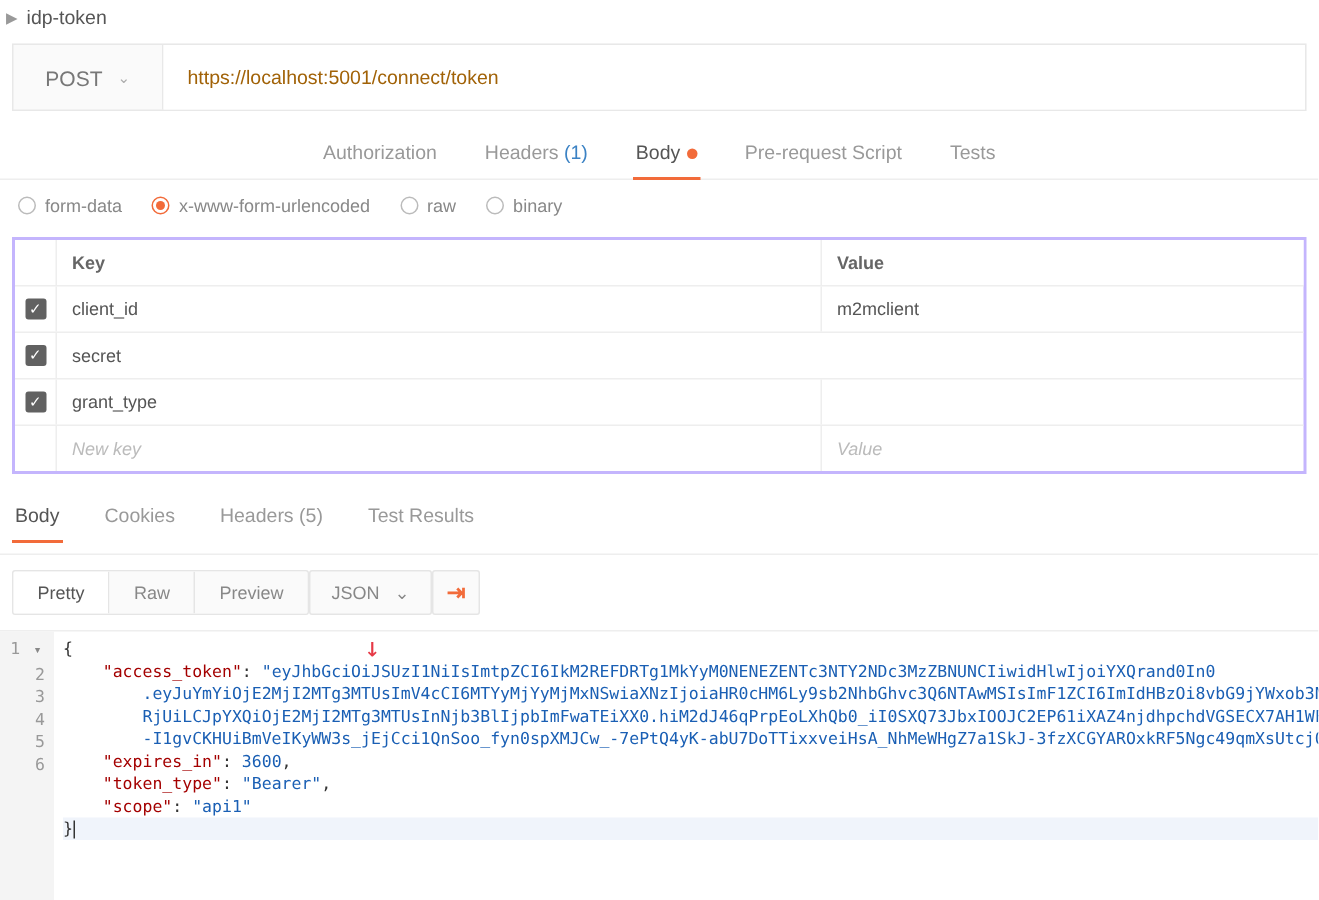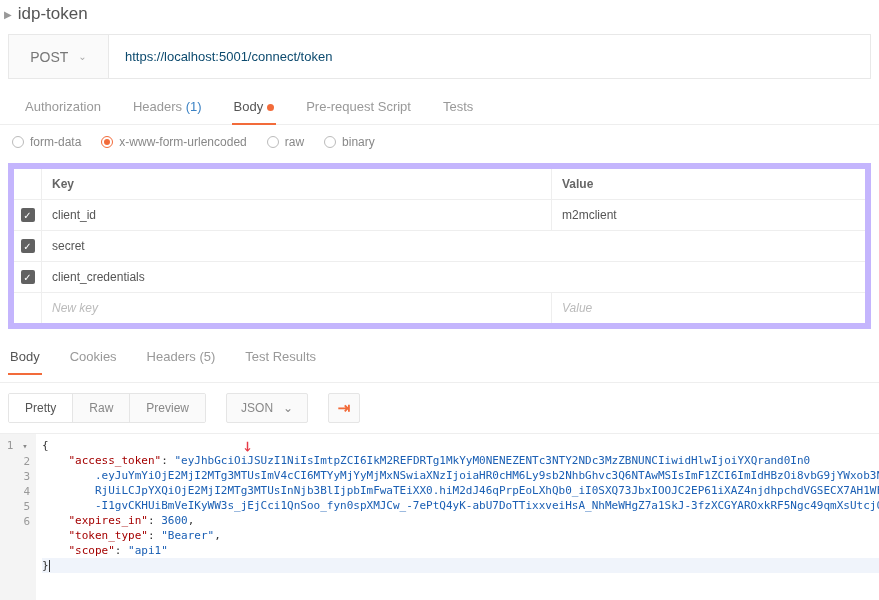--- a/index.html
+++ b/index.html
@@ -1,48 +1,48 @@
 <!DOCTYPE html>
 <html><head>
 <meta charset="utf-8">
 <style>
   * { box-sizing: border-box; margin: 0; padding: 0; }
   body { font-family: -apple-system, BlinkMacSystemFont, "Segoe UI", Arial, sans-serif; font-size: 12px; color: #555; background: #fff; width: 879px; }
   .header-row { display: flex; align-items: center; padding: 4px 8px 10px 4px; }
   .chev { color: #999; font-size: 10px; margin-right: 6px; }
-  .title { color: #555; font-size: 17px; font-weight: 500; }
+  .title { color: #555; font-size: 13px; font-weight: 500; }
   .method-url { display: flex; align-items: stretch; margin: 0 8px 14px 8px; border: 1px solid #e8e8e8; background: #fafafa; }
   .method { width: 100px; display: flex; align-items: center; justify-content: center; gap: 10px; color: #777; font-size: 14px; border-right: 1px solid #e8e8e8; }
   .method .chev-down { font-size: 10px; color: #aaa; }
-  .url { flex: 1; padding: 14px 16px; color: #0c4a6e; font-size: 13px; background: #fff; }
-  .tabs { display: flex; gap: 28px; padding: 0 23px; border-bottom: 1px solid #eee; }
+  .url { flex: 1; padding: 14px 16px; color: #a16207; font-size: 13px; background: #fff; }
+  .tabs { display: flex; gap: 28px; padding: 0 23px; border-bottom: 1px solid #eee; justify-content: center; }
   .tab { padding: 6px 2px 10px 2px; color: #999; font-size: 13px; cursor: pointer; position: relative; }
   .tab.active { color: #555; }
   .tab-underline { position: absolute; left: 0; right: 0; bottom: -1px; height: 2px; background: #f26b3a; }
   .tab .count { color: #3b82c4; }
   .body-dot { display: inline-block; width: 7px; height: 7px; background: #f26b3a; border-radius: 50%; margin-left: 4px; vertical-align: middle; }
   .radio-row { display: flex; align-items: center; gap: 20px; padding: 10px 12px; }
   .radio { display: flex; align-items: center; gap: 6px; color: #888; font-size: 12px; }
   .radio-circle { width: 12px; height: 12px; border: 1px solid #bbb; border-radius: 50%; display: inline-flex; align-items: center; justify-content: center; }
   .radio.selected .radio-circle { border-color: #f26b3a; }
   .radio.selected .radio-circle::after { content: ""; width: 6px; height: 6px; background: #f26b3a; border-radius: 50%; }
-  .tbl { border: 6px solid #c4b5fd; margin: 4px 8px 0 8px; }
+  .tbl { border: 2px solid #c4b5fd; margin: 4px 8px 0 8px; }
   .trow { display: flex; align-items: stretch; border-top: 1px solid #eee; }
   .trow:first-child { border-top: none; }
   .cbcell { width: 28px; display: flex; align-items: center; justify-content: center; border-right: 1px solid #eee; }
   .checkbox { width: 14px; height: 14px; background: #616161; border-radius: 2px; color: #fff; font-size: 10px; display: flex; align-items: center; justify-content: center; }
   .keycell { flex: 0 0 510px; padding: 8px 10px; border-right: 1px solid #eee; color: #555; }
   .valcell { flex: 1; padding: 8px 10px; color: #555; }
   .thead .keycell, .thead .valcell { font-weight: 600; color: #666; background: #fff; }
   .thead .cbcell { background: #fff; }
   .placeholder { color: #bbb; font-style: italic; }
   .resp-tabs { display: flex; gap: 26px; padding: 16px 8px 8px 8px; border-bottom: 1px solid #eee; }
   .resp-tab { padding: 4px 2px 10px 2px; color: #999; font-size: 13px; cursor: pointer; position: relative; }
   .resp-tab.active { color: #555; }
-  .viewbar { display: flex; align-items: center; gap: 20px; padding: 10px 8px; }
+  .viewbar { display: flex; align-items: center; gap: 0; padding: 10px 8px; }
   .seg { display: flex; border: 1px solid #e5e5e5; border-radius: 2px; overflow: hidden; }
   .segbtn { padding: 7px 16px; color: #888; font-size: 12px; border-right: 1px solid #e5e5e5; background: #fafafa; }
   .segbtn:last-child { border-right: none; }
   .segbtn.active { background: #fff; color: #555; }
   .selbtn { display: flex; align-items: flex-end; gap: 10px; padding: 7px 14px; border: 1px solid #e5e5e5; border-radius: 2px; background: #fafafa; color: #888; font-size: 12px; }
   .iconbtn { width: 32px; height: 30px; display: flex; align-items: center; justify-content: center; border: 1px solid #e5e5e5; border-radius: 2px; background: #fafafa; }
   .wrap-icon { color: #f26b3a; font-size: 15px; font-weight: bold; }
   .code { display: flex; font-family: Consolas, Monaco, monospace; font-size: 11px; border-top: 1px solid #eee; }
   .gutter { width: 36px; background: #f4f4f4; text-align: right; color: #999; padding: 4px 4px 60px 0; line-height: 15px; }
   .gutter div { padding-right: 2px; }
@@ -116,21 +116,21 @@
   <div class="trow">
     <div class="cbcell">
         <div class="checkbox">✓</div>
       </div>
     <div class="valcell">secret</div>
   </div>
   <div class="trow">
     <div class="cbcell">
         <div class="checkbox">✓</div>
       </div>
-    <div class="valcell">client_credentials</div>
+    <div class="keycell">grant_type</div>
   </div>
   <div class="trow">
     <div class="cbcell"></div>
     <div class="keycell placeholder">New key</div>
     <div class="valcell placeholder">Value</div>
   </div>
 </div>
 
 <div class="resp-tabs">
   <div class="resp-tab active"><span>Body</span><div class="tab-underline"></div></div>

